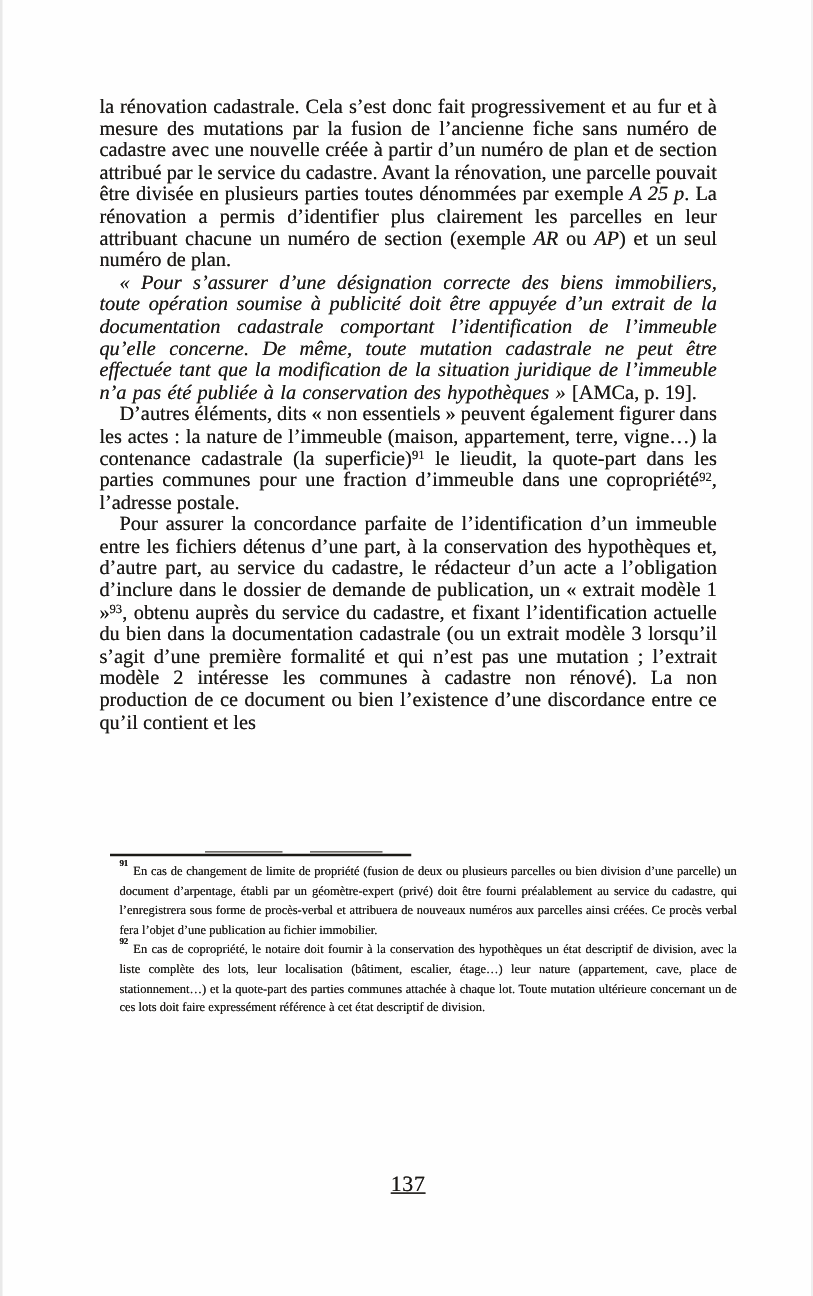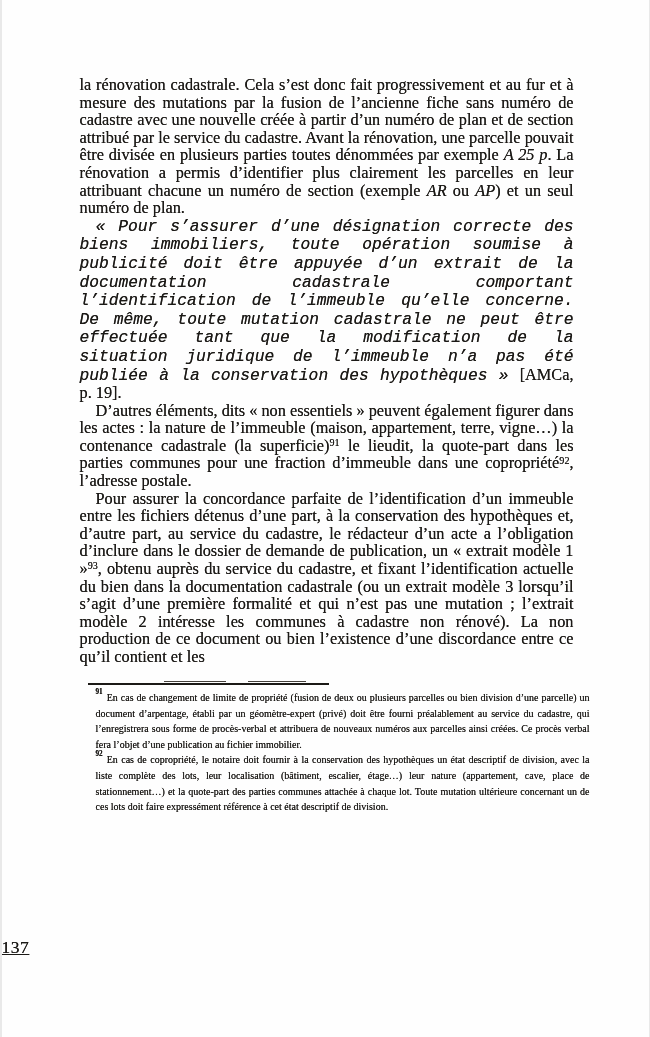--- a/index.html
+++ b/index.html
@@ -26,21 +26,21 @@
     top: 76px;
     width: 494px;
     font-size: 16.3px;
     line-height: 17.6px;
     text-align: justify;
   }
   .para { margin: 0; padding: 0; }
   .para.indent { text-indent: 16px; }
   .run-n { font-style: normal; }
   .run-i { font-style: italic; }
-  .quote .run-i { word-spacing: 1px; font-family: Liberation Mono, monospace; }
+  .quote .run-i { word-spacing: 1px; }
   .run-sup {
     font-size: 0.62em;
     line-height: 0;
     position: relative;
     top: -0.45em;
     font-style: normal;
   }
   
   .fn-sep {
     position: absolute;
@@ -77,21 +77,21 @@
     position: relative;
     top: -0.4em;
     margin-right: 4px;
   }
   
   .page-number {
     position: absolute;
     left: 0;
     top: 937px;
     width: 650px;
-    text-align: left;
+    text-align: center;
     font-size: 17.5px;
     letter-spacing: 0.5px;
     text-decoration: underline;
   }
 </style>
 </head>
 <body>
 
 <div class="page">
 

